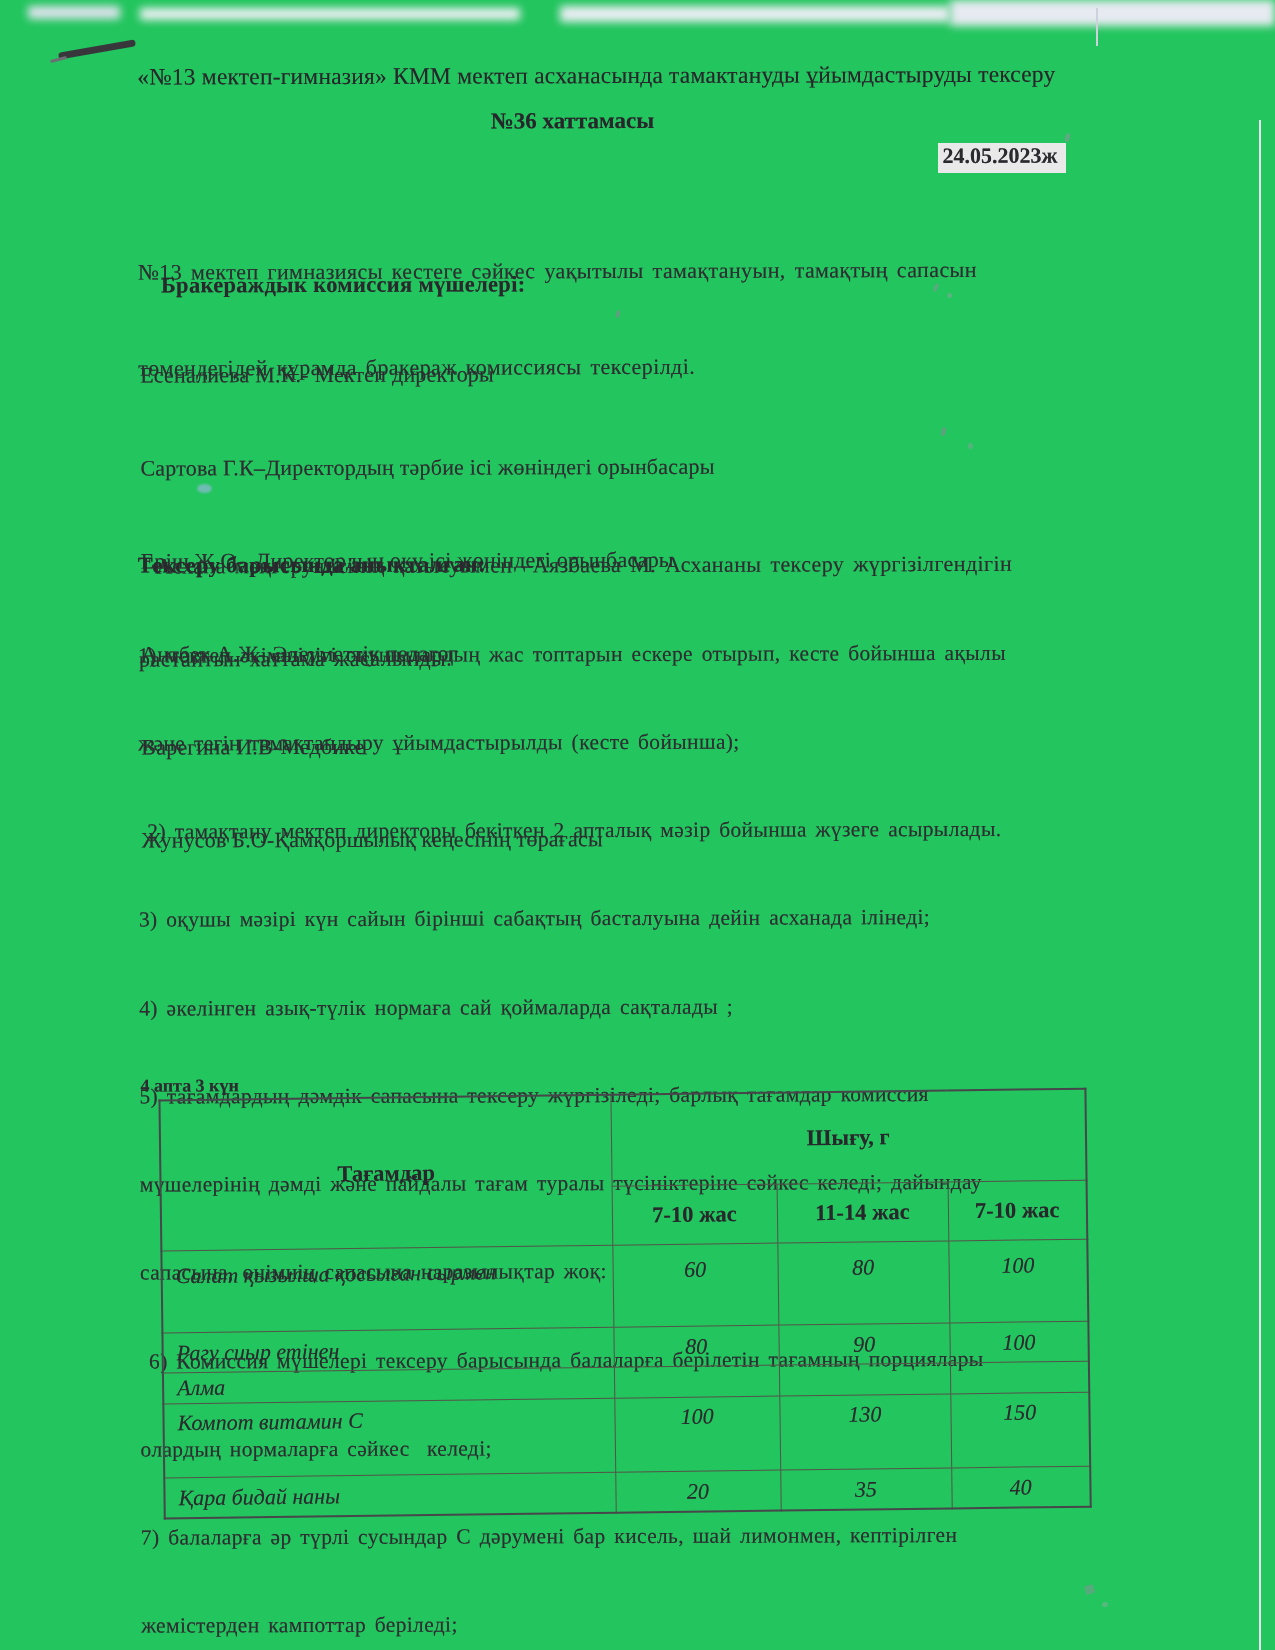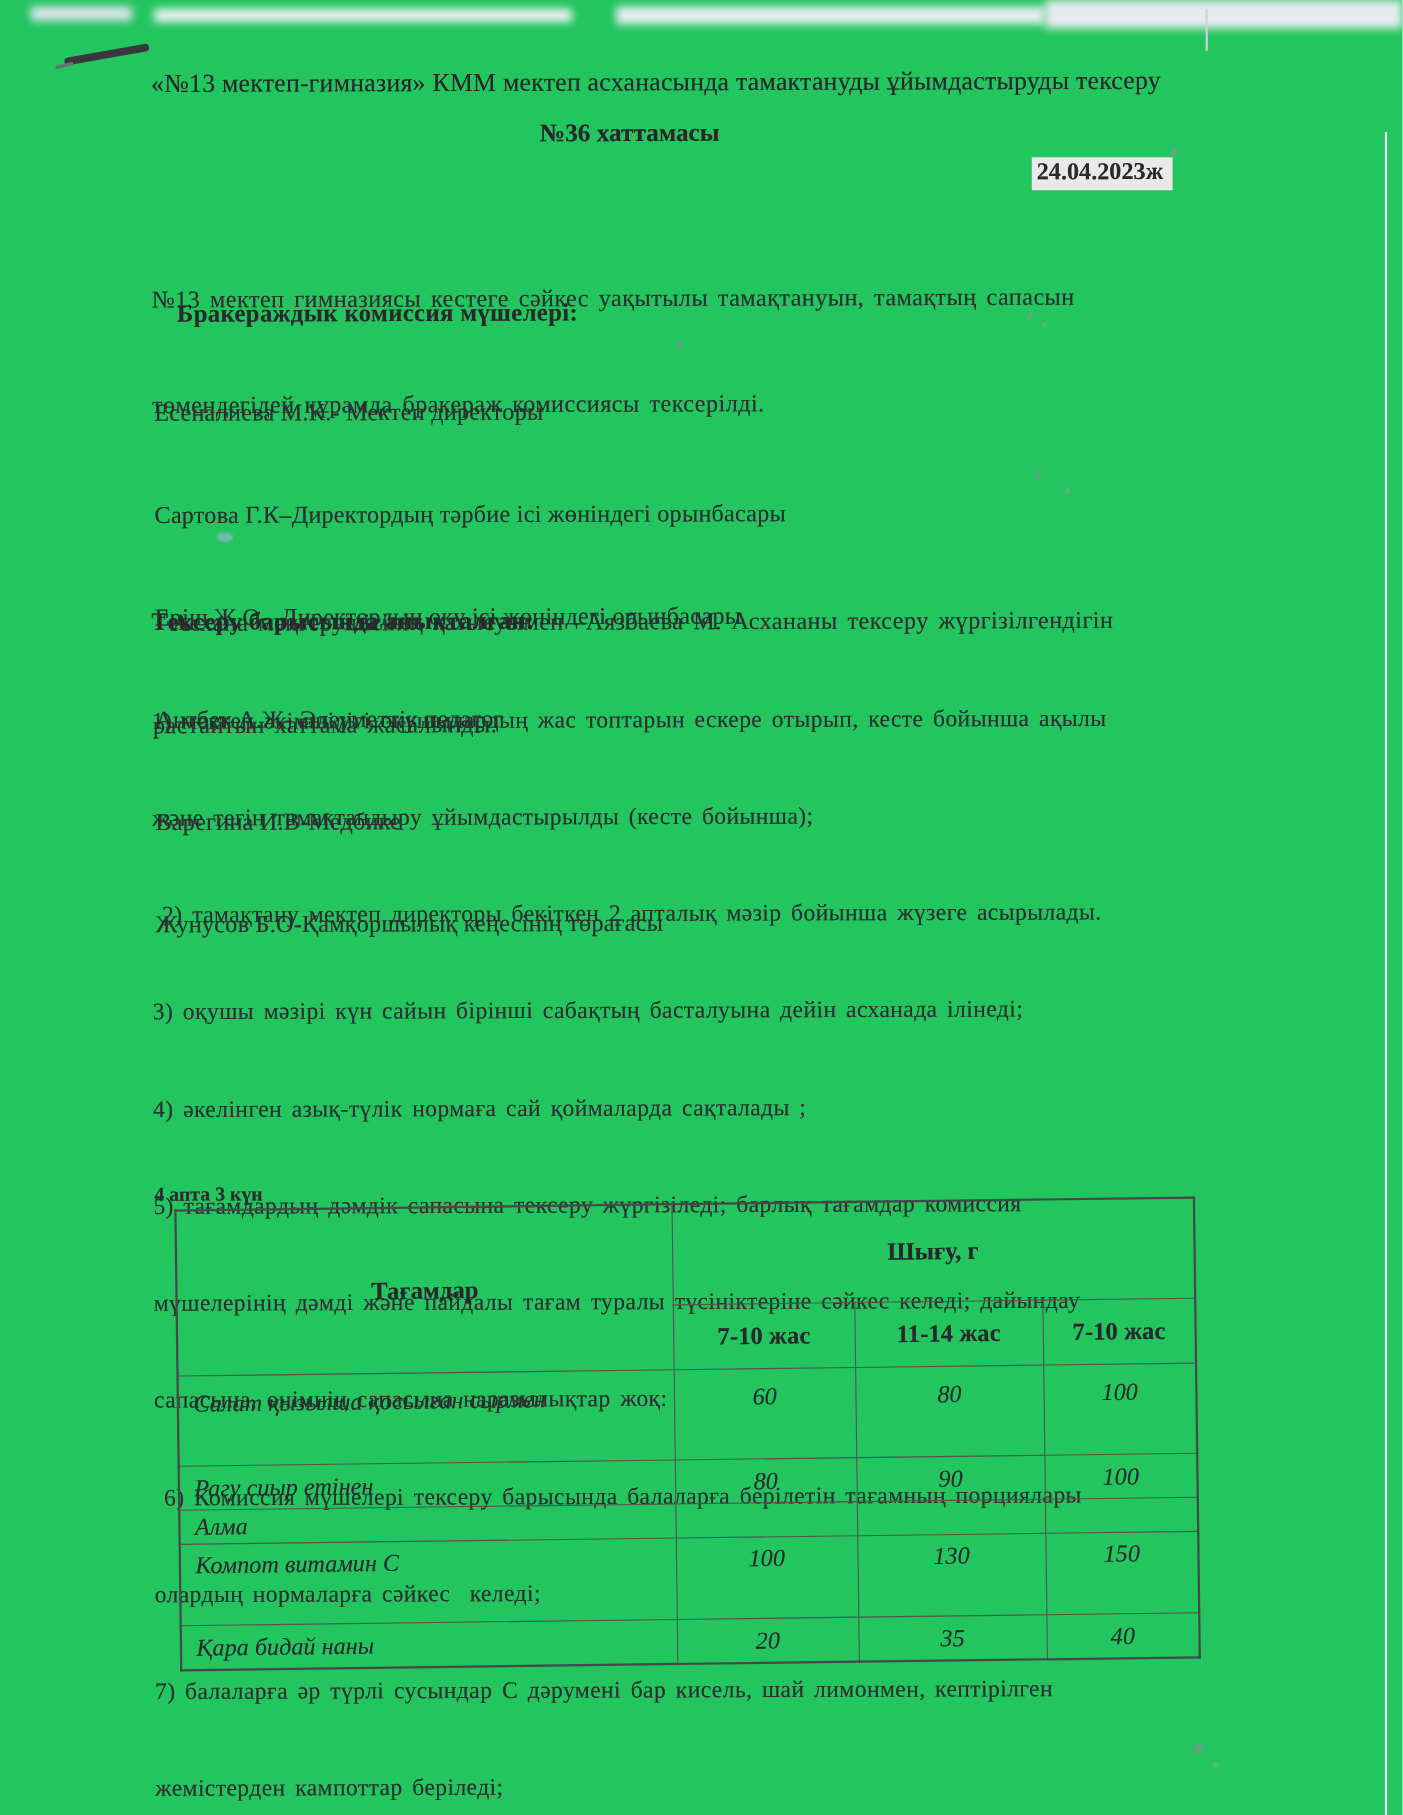--- a/index.html
+++ b/index.html
@@ -89,21 +89,21 @@
   <div class="speck" style="left:941px;top:427px;width:5px;height:9px;background:#878c95;opacity:.55;transform:rotate(12deg);"></div>
   <div class="speck" style="left:968px;top:443px;width:5px;height:6px;background:#999ea6;opacity:.45;"></div>
   <div class="speck" style="left:197px;top:484px;width:15px;height:9px;background:#8fb9d6;opacity:.7;filter:blur(1px);"></div>
   <div class="speck" style="left:1085px;top:1585px;width:9px;height:9px;background:#8b9098;opacity:.5;transform:rotate(-18deg);border-radius:1px;"></div>
   <div class="speck" style="left:1102px;top:1602px;width:6px;height:5px;background:#a5aab2;opacity:.4;"></div>
 
   <div class="text-layer">
 
     <div class="doc-title">«№13 мектеп-гимназия» КММ мектеп асханасында тамактануды ұйымдастыруды тексеру</div>
     <div class="doc-protocol">№36 хаттамасы</div>
-    <div class="doc-date">24.04.2023ж</div>
+    <div class="doc-date">24.05.2023ж</div>
 
     <div class="para intro">
       <div>№13 мектеп гимназиясы кестеге сәйкес уақытылы тамақтануын, тамақтың сапасын</div>
       <div>төмендегідей құрамда бракераж комиссиясы тексерілді.</div>
     </div>
 
     <div class="commission-heading">Бракераждык комиссия мүшелері:</div>
 
     <div class="members">
       <div>Есеналиева М.К.- Мектеп директоры</div>

